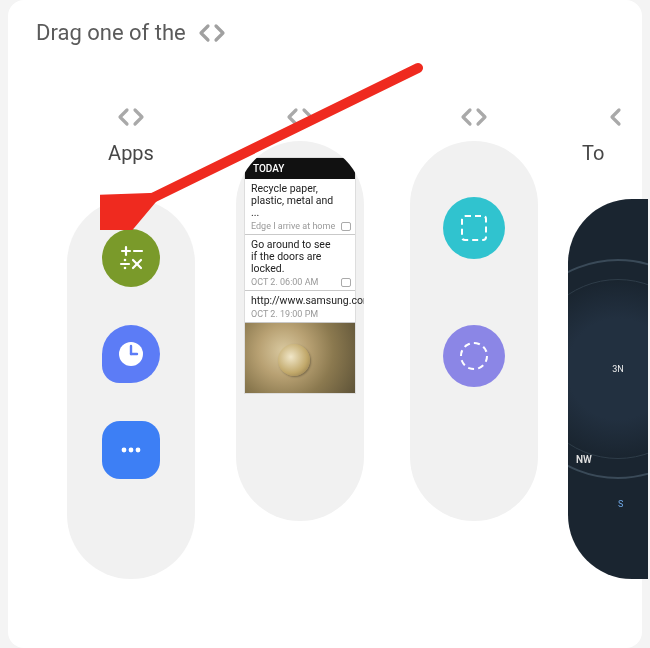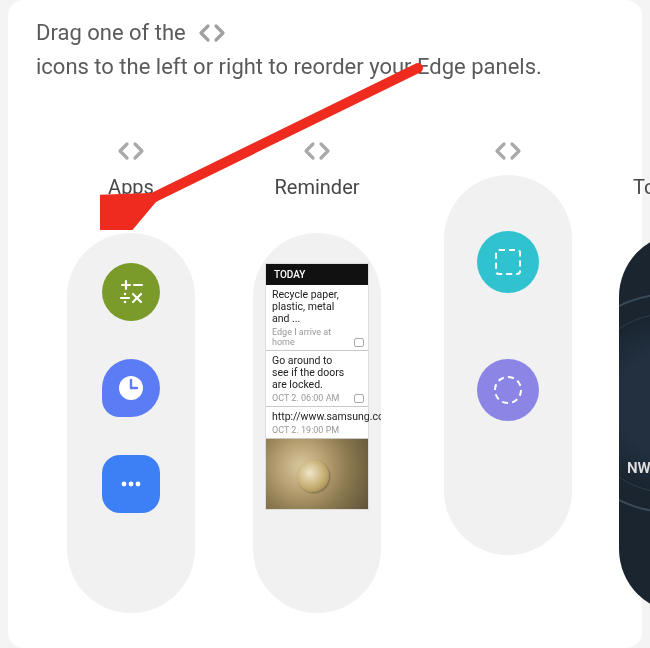--- a/index.html
+++ b/index.html
@@ -28,21 +28,21 @@
       align-items: center;
       gap: 3px;
     }
     .instruction .drag-icon-inl {
       display: inline-flex;
       align-items: center;
       margin: 0 6px;
     }
     .panels-row {
       display: flex;
-      gap: 31px;
+      gap: 14px;
       padding-left: 48px;
       margin-top: 26px;
     }
     .panel-col {
       display: flex;
       flex-direction: column;
       align-items: center;
       flex: 0 0 auto;
       width: 160px;
     }
@@ -93,22 +93,22 @@
     }
     .app-calc { background: #7a9a2a; border-radius: 50%; }
     .app-clock { background: #5c7cf6; border-radius: 50% 50% 50% 30% / 50% 50% 50% 30%; }
     .app-msg { background: #3d7ff5; border-radius: 18px; }
     
     .reminder-preview {
       padding-top: 16px;
       align-items: stretch;
     }
     .reminder-list {
-      width: 104px;
-      margin: 14px auto;
+      width: 112px;
+      margin: 0 auto;
       background: #fff;
       border: 1px solid #ddd;
       font-size: 10px;
     }
     .reminder-header {
       background: #111;
       color: #fff;
       padding: 5px 8px;
       font-size: 10px;
       font-weight: 500;
@@ -206,23 +206,23 @@
       background: radial-gradient(circle at center, #223040 40%, #1a2530 70%);
       display: flex;
       align-items: center;
       justify-content: center;
       color: #eee;
       font-size: 9px;
     }
     .compass-label-nw {
       position: absolute;
       left: 8px;
-      top: 226px;
+      top: 255px;
       color: #e0e0e0;
-      font-size: 15px;
+      font-size: 10px;
       font-weight: 600;
     }
     .compass-label-s {
       position: absolute;
       left: 50px;
       top: 300px;
       color: #6fa8e6;
       font-size: 9px;
     }
     
@@ -241,21 +241,20 @@
 <div class="card">
 
   <div class="instruction">
     <span>Drag one of the</span>
     <span class="drag-icon-inl">
       <svg class="chev-svg" width="34" height="22" viewBox="0 0 34 22">
         <path d="M13 4 L6 11 L13 18" stroke="#a0a0a0" stroke-width="3.2" fill="none" stroke-linecap="round" stroke-linejoin="round"></path>
         <path d="M21 4 L28 11 L21 18" stroke="#a0a0a0" stroke-width="3.2" fill="none" stroke-linecap="round" stroke-linejoin="round"></path>
       </svg>
     </span>
-    <span>icons to the left or right to reorder your Edge panels.</span>
   </div>
 
   <div class="panels-row">
 
     <div class="panel-col narrow-left">
       <div class="drag-handle">
         <svg class="chev-svg" width="34" height="22" viewBox="0 0 34 22">
           <path d="M13 4 L6 11 L13 18" stroke="#a9a9a9" stroke-width="3.2" fill="none" stroke-linecap="round" stroke-linejoin="round"></path>
           <path d="M21 4 L28 11 L21 18" stroke="#a9a9a9" stroke-width="3.2" fill="none" stroke-linecap="round" stroke-linejoin="round"></path>
         </svg>
@@ -291,21 +290,20 @@
       </div>
     </div>
 
     <div class="panel-col">
       <div class="drag-handle">
         <svg class="chev-svg" width="34" height="22" viewBox="0 0 34 22">
           <path d="M13 4 L6 11 L13 18" stroke="#a9a9a9" stroke-width="3.2" fill="none" stroke-linecap="round" stroke-linejoin="round"></path>
           <path d="M21 4 L28 11 L21 18" stroke="#a9a9a9" stroke-width="3.2" fill="none" stroke-linecap="round" stroke-linejoin="round"></path>
         </svg>
       </div>
-      <div class="panel-title">Reminder</div>
       <div class="preview reminder-preview">
         <div class="reminder-list">
           <div class="reminder-header">TODAY</div>
           <div class="reminder-item">
             <div class="r-title">Recycle paper, plastic, metal and ...</div>
             <div class="r-sub">Edge I arrive at home</div>
             <div class="r-repeat"></div>
           </div>
           <div class="reminder-item">
             <div class="r-title">Go around to see if the doors are locked.</div>

